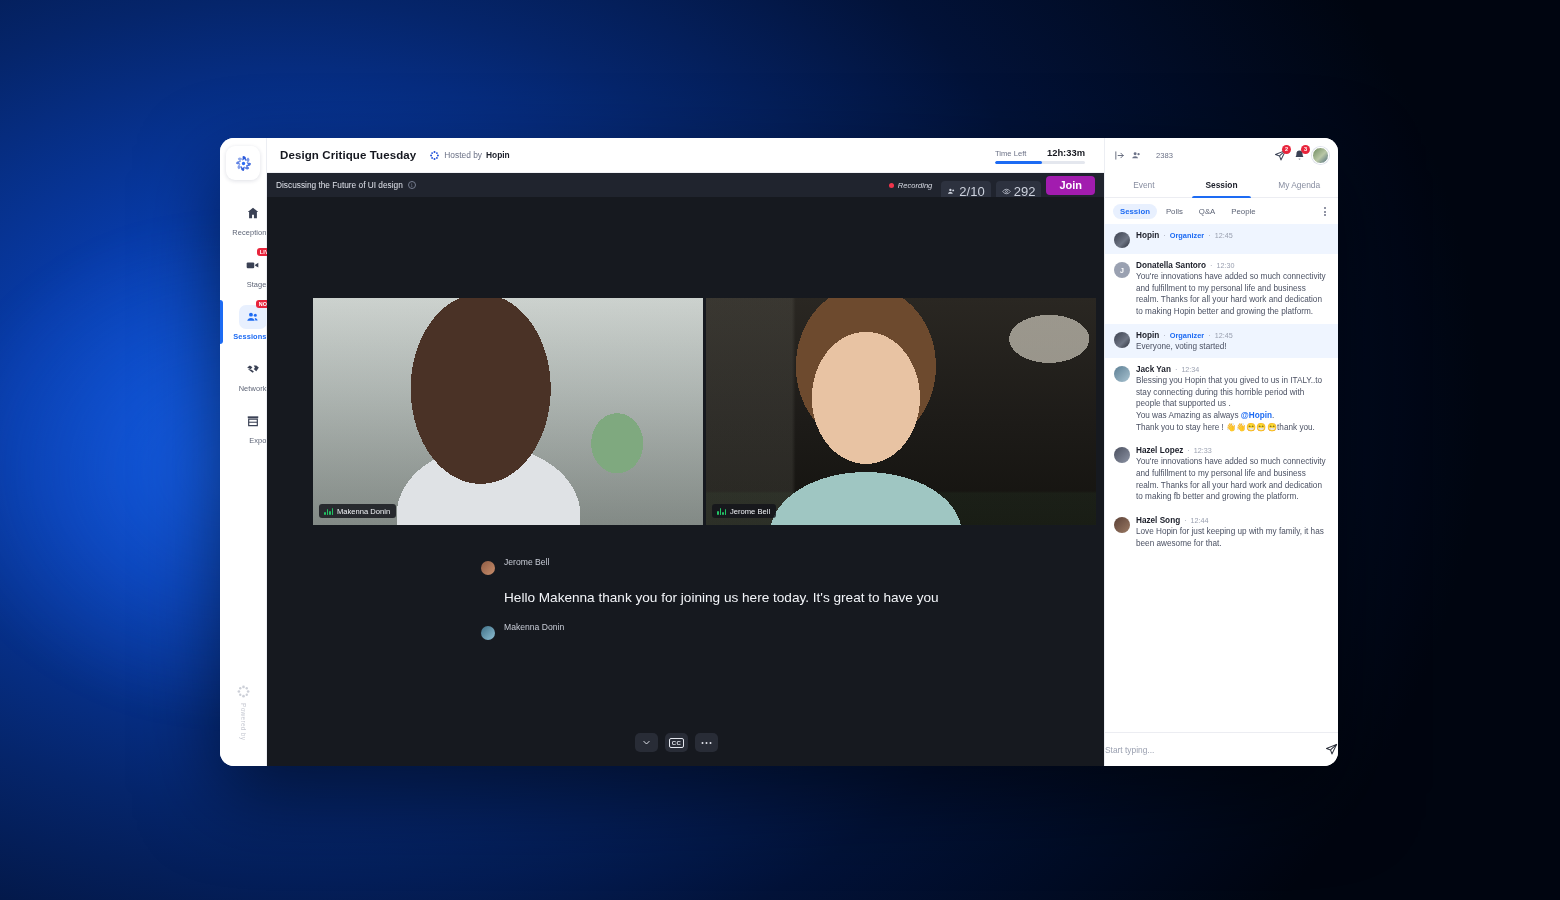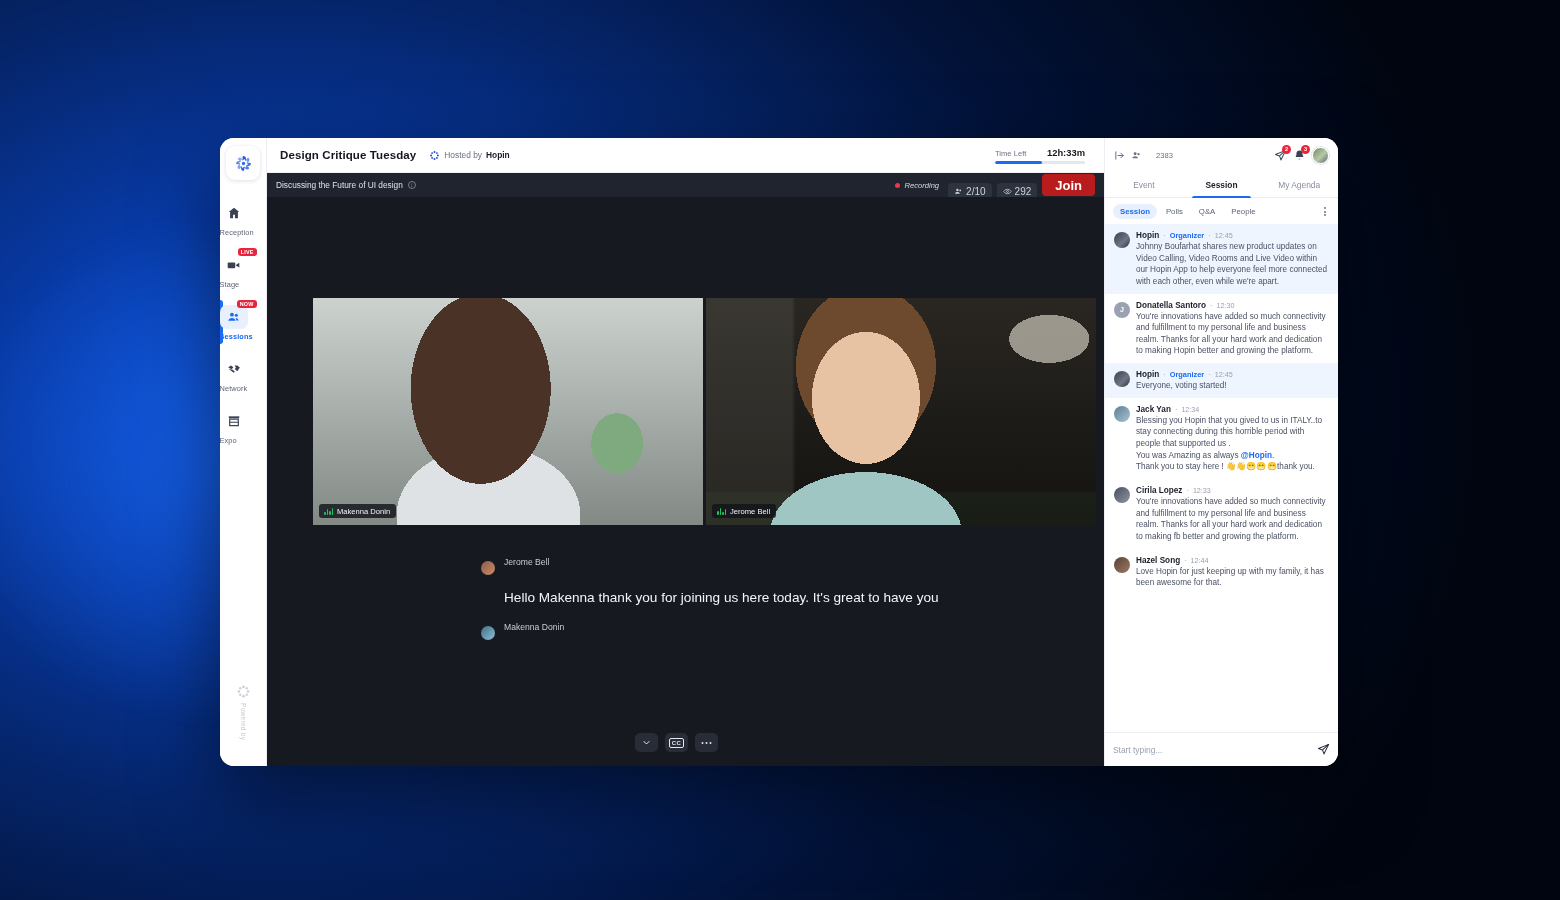--- a/index.html
+++ b/index.html
@@ -46,21 +46,21 @@
   .rail-logo {
     width: 34px; height: 34px; margin-top: 2px; margin-bottom: 14px;
     border-radius: 9px;
     background: #fff;
     display: flex; align-items: center; justify-content: center;
     box-shadow: 0 1px 4px rgba(20,30,70,.14);
   }
   .rail-item {
     width: 47px;
     padding: 7px 0 5px;
-    display: flex; flex-direction: column; align-items: flex-start;
+    display: flex; flex-direction: column; align-items: flex-end;
     cursor: pointer;
     position: relative;
     margin-bottom: 4px;
   }
   .rail-ico-wrap {
     width: 28px; height: 24px;
     display: flex; align-items: center; justify-content: center;
     border-radius: 7px;
     position: relative;
   }
@@ -130,25 +130,25 @@
     margin-left: 5px; font-family: "Liberation Serif", serif;
   }
   .sb-spacer { flex: 1; }
   .rec { display: flex; align-items: center; gap: 4px; margin-right: 9px; font-style: italic; }
   .rec-dot { width: 5px; height: 5px; border-radius: 50%; background: #f0344b; }
   .rec-text { font-size: 7.6px; color: #d7dae3; }
   .pill {
     display: flex; align-items: center; gap: 3px;
     background: #2d323f; border-radius: 4px;
     padding: 2.5px 6px; margin-right: 5px;
-    font-size: 10px; color: #cdd2dd; margin-top: 12px;
+    font-size: 13px; color: #cdd2dd; margin-top: 12px;
   }
   .join-btn {
-    background: #b91c1c; color: #fff;
-    font-size: 13px; font-weight: 700;
+    background: #a21caf; color: #fff;
+    font-size: 11px; font-weight: 700;
     padding: 3.5px 13px; border-radius: 4px;
     border: none; cursor: pointer;
   }
 
   
   .stage {
     flex: 1; background: #16191f;
     display: flex; flex-direction: column;
     position: relative; min-height: 0;
   }
@@ -320,21 +320,21 @@
   .msg-role { font-size: 7.4px; font-weight: 700; color: #1d6bf3; }
   .msg-sep { font-size: 7.4px; color: #a7acba; }
   .msg-time { font-size: 7.2px; color: #9aa0b0; }
   .msg-text { font-size: 8.2px; color: #4b5163; line-height: 1.42; }
   .mention { color: #1d6bf3; font-weight: 700; }
 
   .composer {
     height: 34px; flex: 0 0 34px;
     border-top: 1px solid #ecedf2;
     display: flex; align-items: center;
-    padding: 0 8px;
+    padding: 0 0;
   }
   .composer-input {
     flex: 1; border: none; outline: none;
     font-size: 8.4px; color: #40465a;
     font-family: "Liberation Sans", sans-serif;
     background: transparent;
   }
   .composer-input::placeholder { color: #9aa0b0; }
   .send-ico { cursor: pointer; display: flex; }
 </style>
@@ -626,21 +626,20 @@
       <div class="msg hl">
         <span class="msg-av av-hopin"></span>
         <div class="msg-body">
           <div class="msg-head">
             <span class="msg-author">Hopin</span>
             <span class="msg-sep">·</span>
             <span class="msg-role">Organizer</span>
             <span class="msg-sep">·</span>
             <span class="msg-time">12:45</span>
           </div>
-          <div class="msg-text">Johnny Boufarhat shares new product updates on Video Calling, Video Rooms and Live Video within our Hopin App to help everyone feel more connected with each other, even while we're apart.</div>
         </div>
       </div>
 
       <div class="msg">
         <span class="msg-av av-donatella">J</span>
         <div class="msg-body">
           <div class="msg-head">
             <span class="msg-author">Donatella Santoro</span>
             <span class="msg-sep">·</span>
             <span class="msg-time">12:30</span>
@@ -676,21 +675,21 @@
             <span>You was Amazing as always </span><span class="mention">@Hopin</span><span>.</span>
           </div>
           <div class="msg-text">Thank you to stay here ! 👋👋😁😁😁thank you.</div>
         </div>
       </div>
 
       <div class="msg">
         <span class="msg-av av-cirila"></span>
         <div class="msg-body">
           <div class="msg-head">
-            <span class="msg-author">Cirila Lopez</span>
+            <span class="msg-author">Hazel Lopez</span>
             <span class="msg-sep">·</span>
             <span class="msg-time">12:33</span>
           </div>
           <div class="msg-text">You're innovations have added so much connectivity and fulfillment to my personal life and business realm. Thanks for all your hard work and dedication to making fb better and growing the platform.</div>
         </div>
       </div>
 
       <div class="msg">
         <span class="msg-av av-hazel"></span>
         <div class="msg-body">

